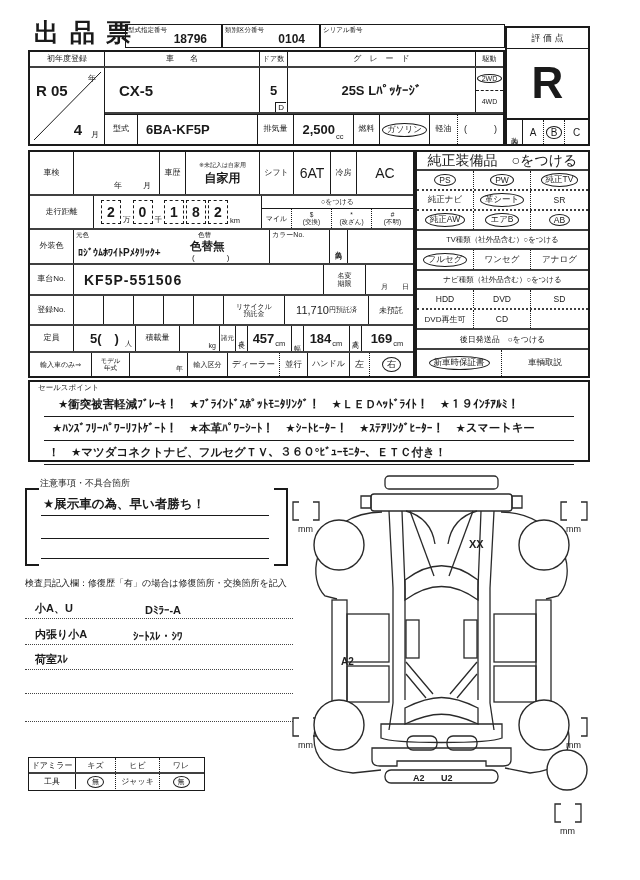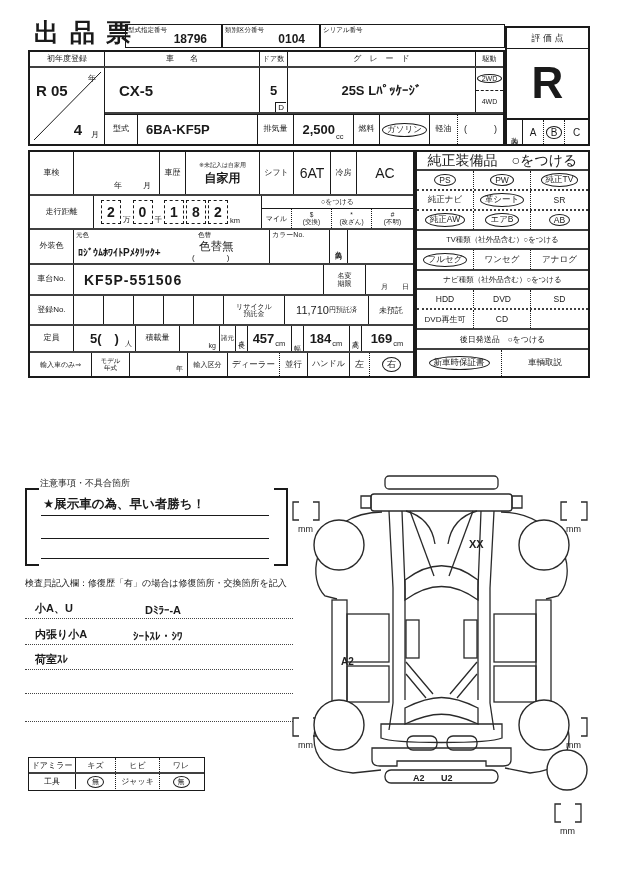--- a/index.html
+++ b/index.html
@@ -166,21 +166,21 @@
         </div>
       </div>
     </div>
 
     <div class="row" style="height:35px">
       <div class="cell lb" style="width:44px">外装色</div>
       <div class="cell" style="width:196px">
         <span class="tl">元色</span>
         <span class="a" style="left:4px;bottom:5px;font-size:10px;font-weight:bold">ﾛｼﾞｳﾑﾎﾜｲﾄPﾒﾀﾘｯｸ+</span>
         <span class="a" style="left:124px;top:1px;font-size:6.5px">色替</span>
-        <span class="a" style="left:125px;top:9px;font-size:11.5px;font-weight:normal">色替無</span>
+        <span class="a" style="left:116px;top:9px;font-size:11.5px;font-weight:bold">色替無</span>
         <span class="a" style="left:118px;bottom:0;font-size:8px">(　　　　)</span>
       </div>
       <div class="cell" style="width:60px">
         <span class="tl" style="font-size:7px">カラーNo.</span>
       </div>
       <div class="cell vert" style="width:18px">内装色</div>
       <div class="cell cend" style="width:65px"></div>
     </div>
 
     <div class="row" style="height:31px">
@@ -329,20 +329,26 @@
     <div class="row rend" style="height:26px">
       <div class="cell dr" style="width:85px">
           <span style="font-size:8.5px" class="circ">新車時保証書</span>
         </div>
       <div class="cell cend" style="width:86px">
           <span style="font-size:8.5px">車輌取説</span>
         </div>
     </div>
   </div>
 
+  <div class="a bx3" style="left:28px;top:380px;width:562px;height:82px">
+    <div style="position:absolute;left:8px;top:1px;font-size:7.5px">セールスポイント</div>
+    <div class="sline" style="margin-top:11px;padding-left:14px">★衝突被害軽減ﾌﾞﾚｰｷ！　★ﾌﾞﾗｲﾝﾄﾞｽﾎﾟｯﾄﾓﾆﾀﾘﾝｸﾞ！　★ＬＥＤﾍｯﾄﾞﾗｲﾄ！　★１９ｲﾝﾁｱﾙﾐ！</div>
+    <div class="sline" style="padding-left:8px">★ﾊﾝｽﾞﾌﾘｰﾊﾟﾜｰﾘﾌﾄｹﾞｰﾄ！　★本革ﾊﾟﾜｰｼｰﾄ！　★ｼｰﾄﾋｰﾀｰ！　★ｽﾃｱﾘﾝｸﾞﾋｰﾀｰ！　★スマートキー</div>
+    <div class="sline" style="padding-left:4px">！　★マツダコネクトナビ、フルセグＴＶ、３６０°ﾋﾞｭｰﾓﾆﾀｰ、ＥＴＣ付き！</div>
+  </div>
 
   <div class="a" style="left:40px;top:477px;font-size:9px">注意事項・不具合箇所</div>
   <div class="a" style="left:25px;top:488px;width:263px;height:78px">
     <div style="position:absolute;left:0;top:0;width:14px;height:100%;border-left:2px solid #1a1a1a;border-top:2px solid #1a1a1a;border-bottom:2px solid #1a1a1a;box-sizing:border-box"></div>
     <div style="position:absolute;right:0;top:0;width:14px;height:100%;border-right:2px solid #1a1a1a;border-top:2px solid #1a1a1a;border-bottom:2px solid #1a1a1a;box-sizing:border-box"></div>
     <div style="position:absolute;left:18px;top:8px;font-size:12.5px;font-weight:bold;white-space:nowrap">★展示車の為、早い者勝ち！</div>
     <div class="uline" style="left:16px;top:27px;width:228px"></div>
     <div class="uline" style="left:16px;top:50px;width:228px"></div>
     <div class="uline" style="left:16px;top:70px;width:228px"></div>
   </div>

